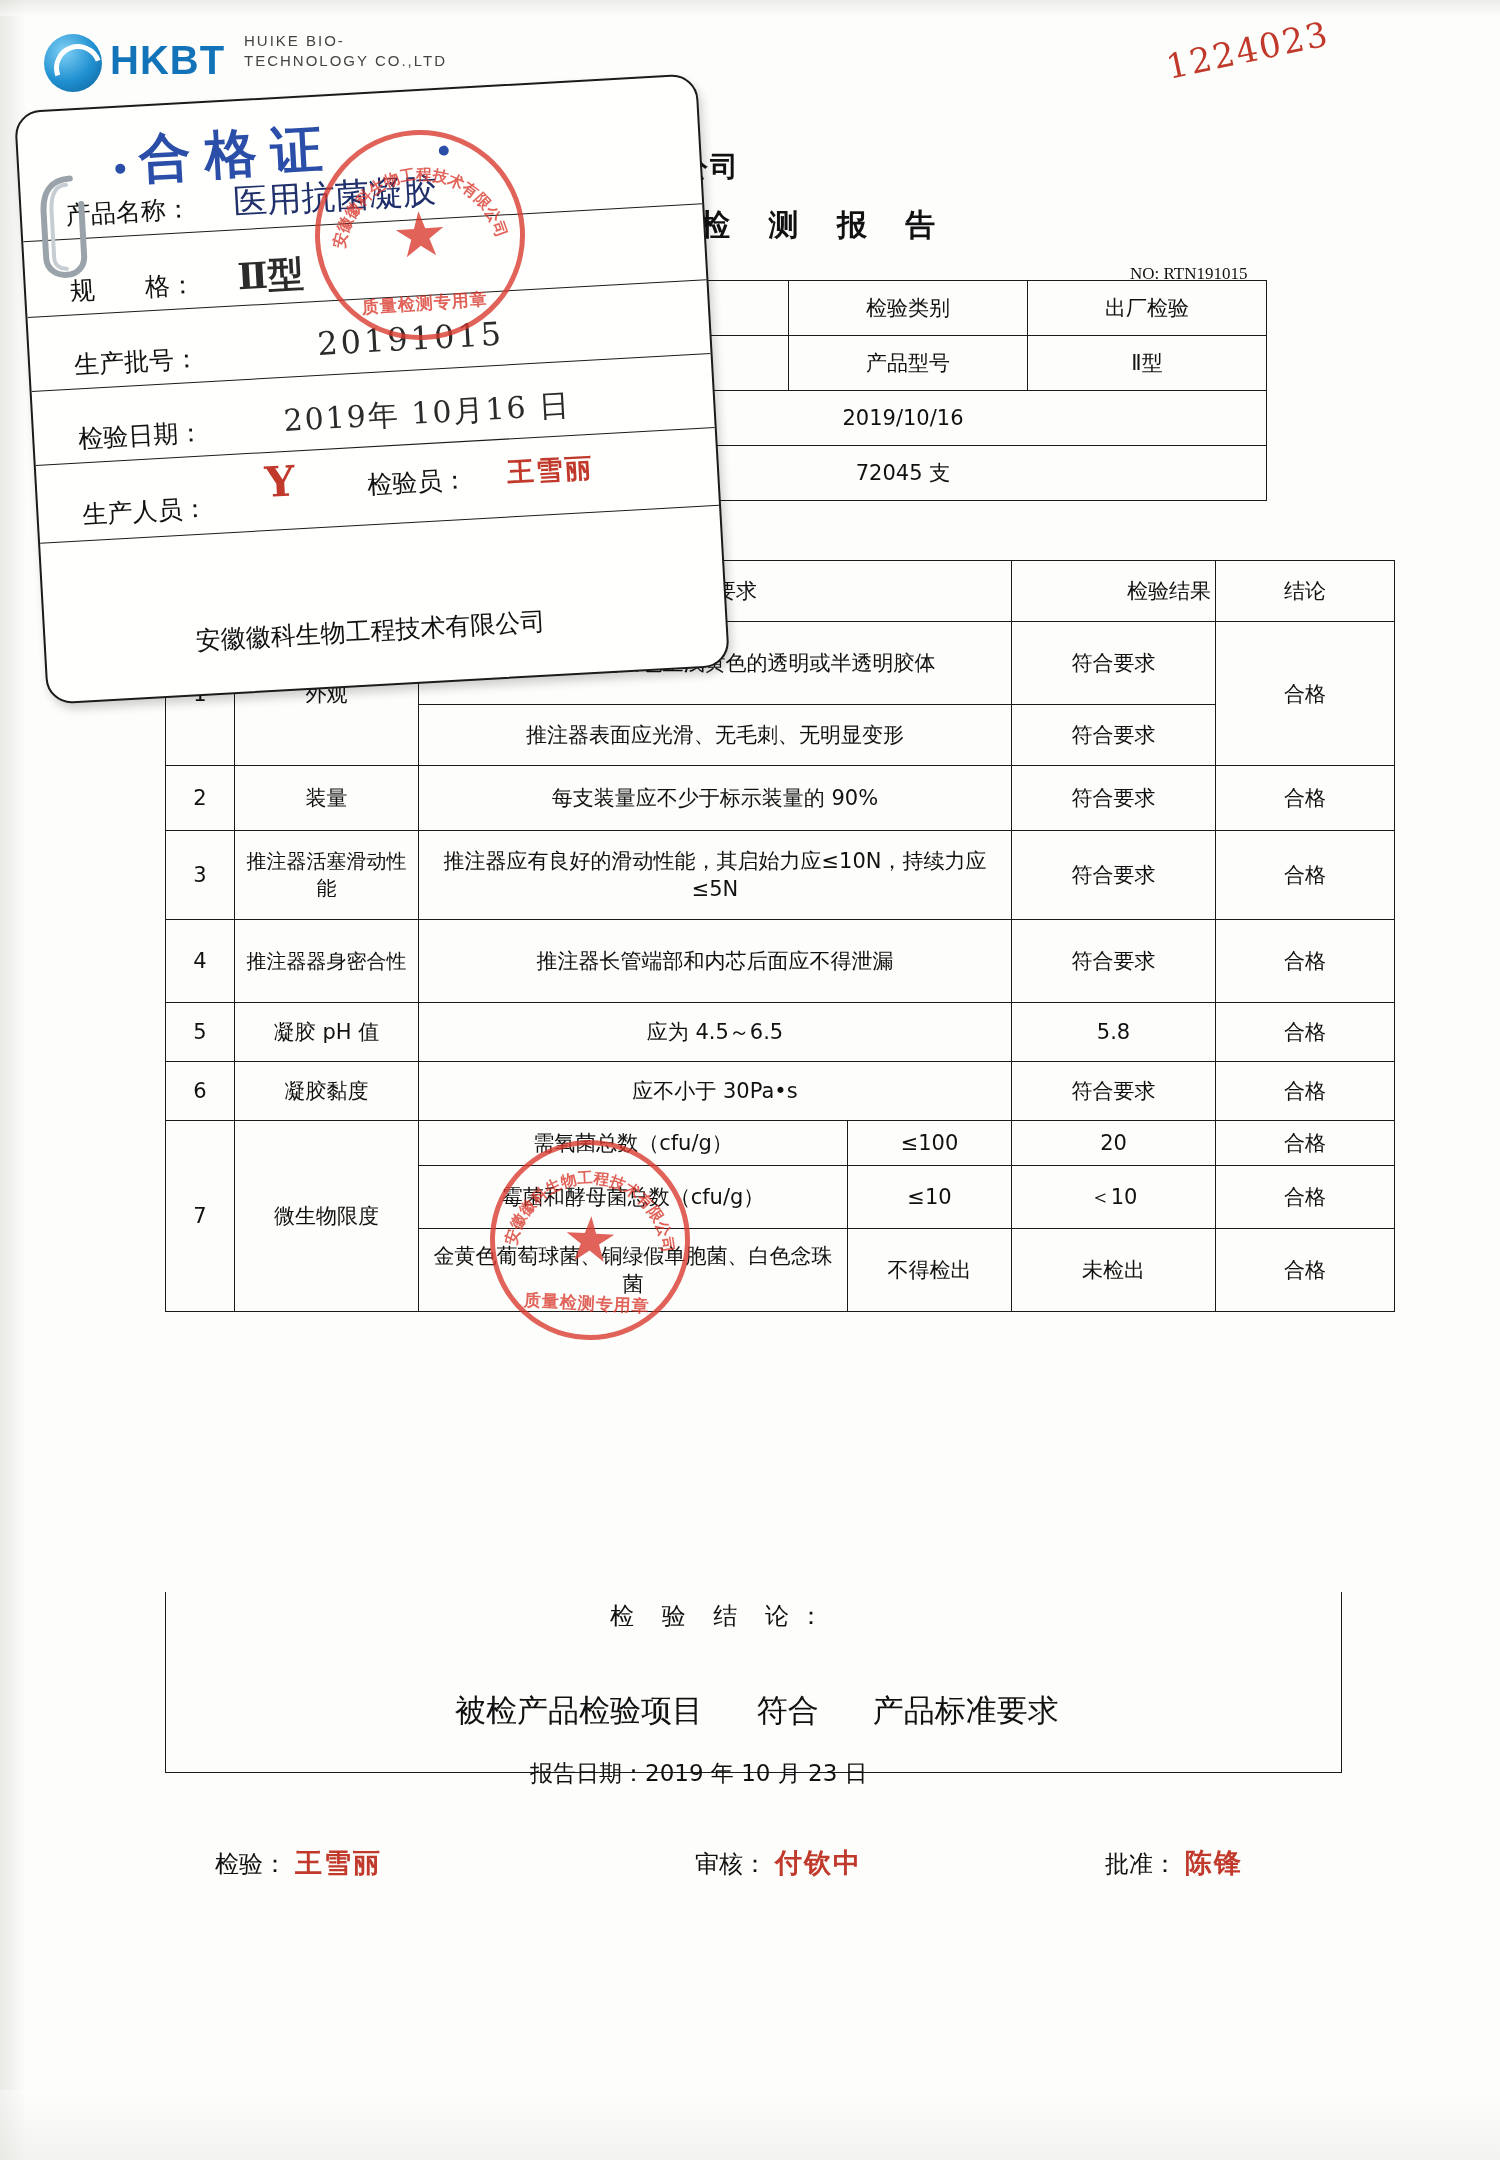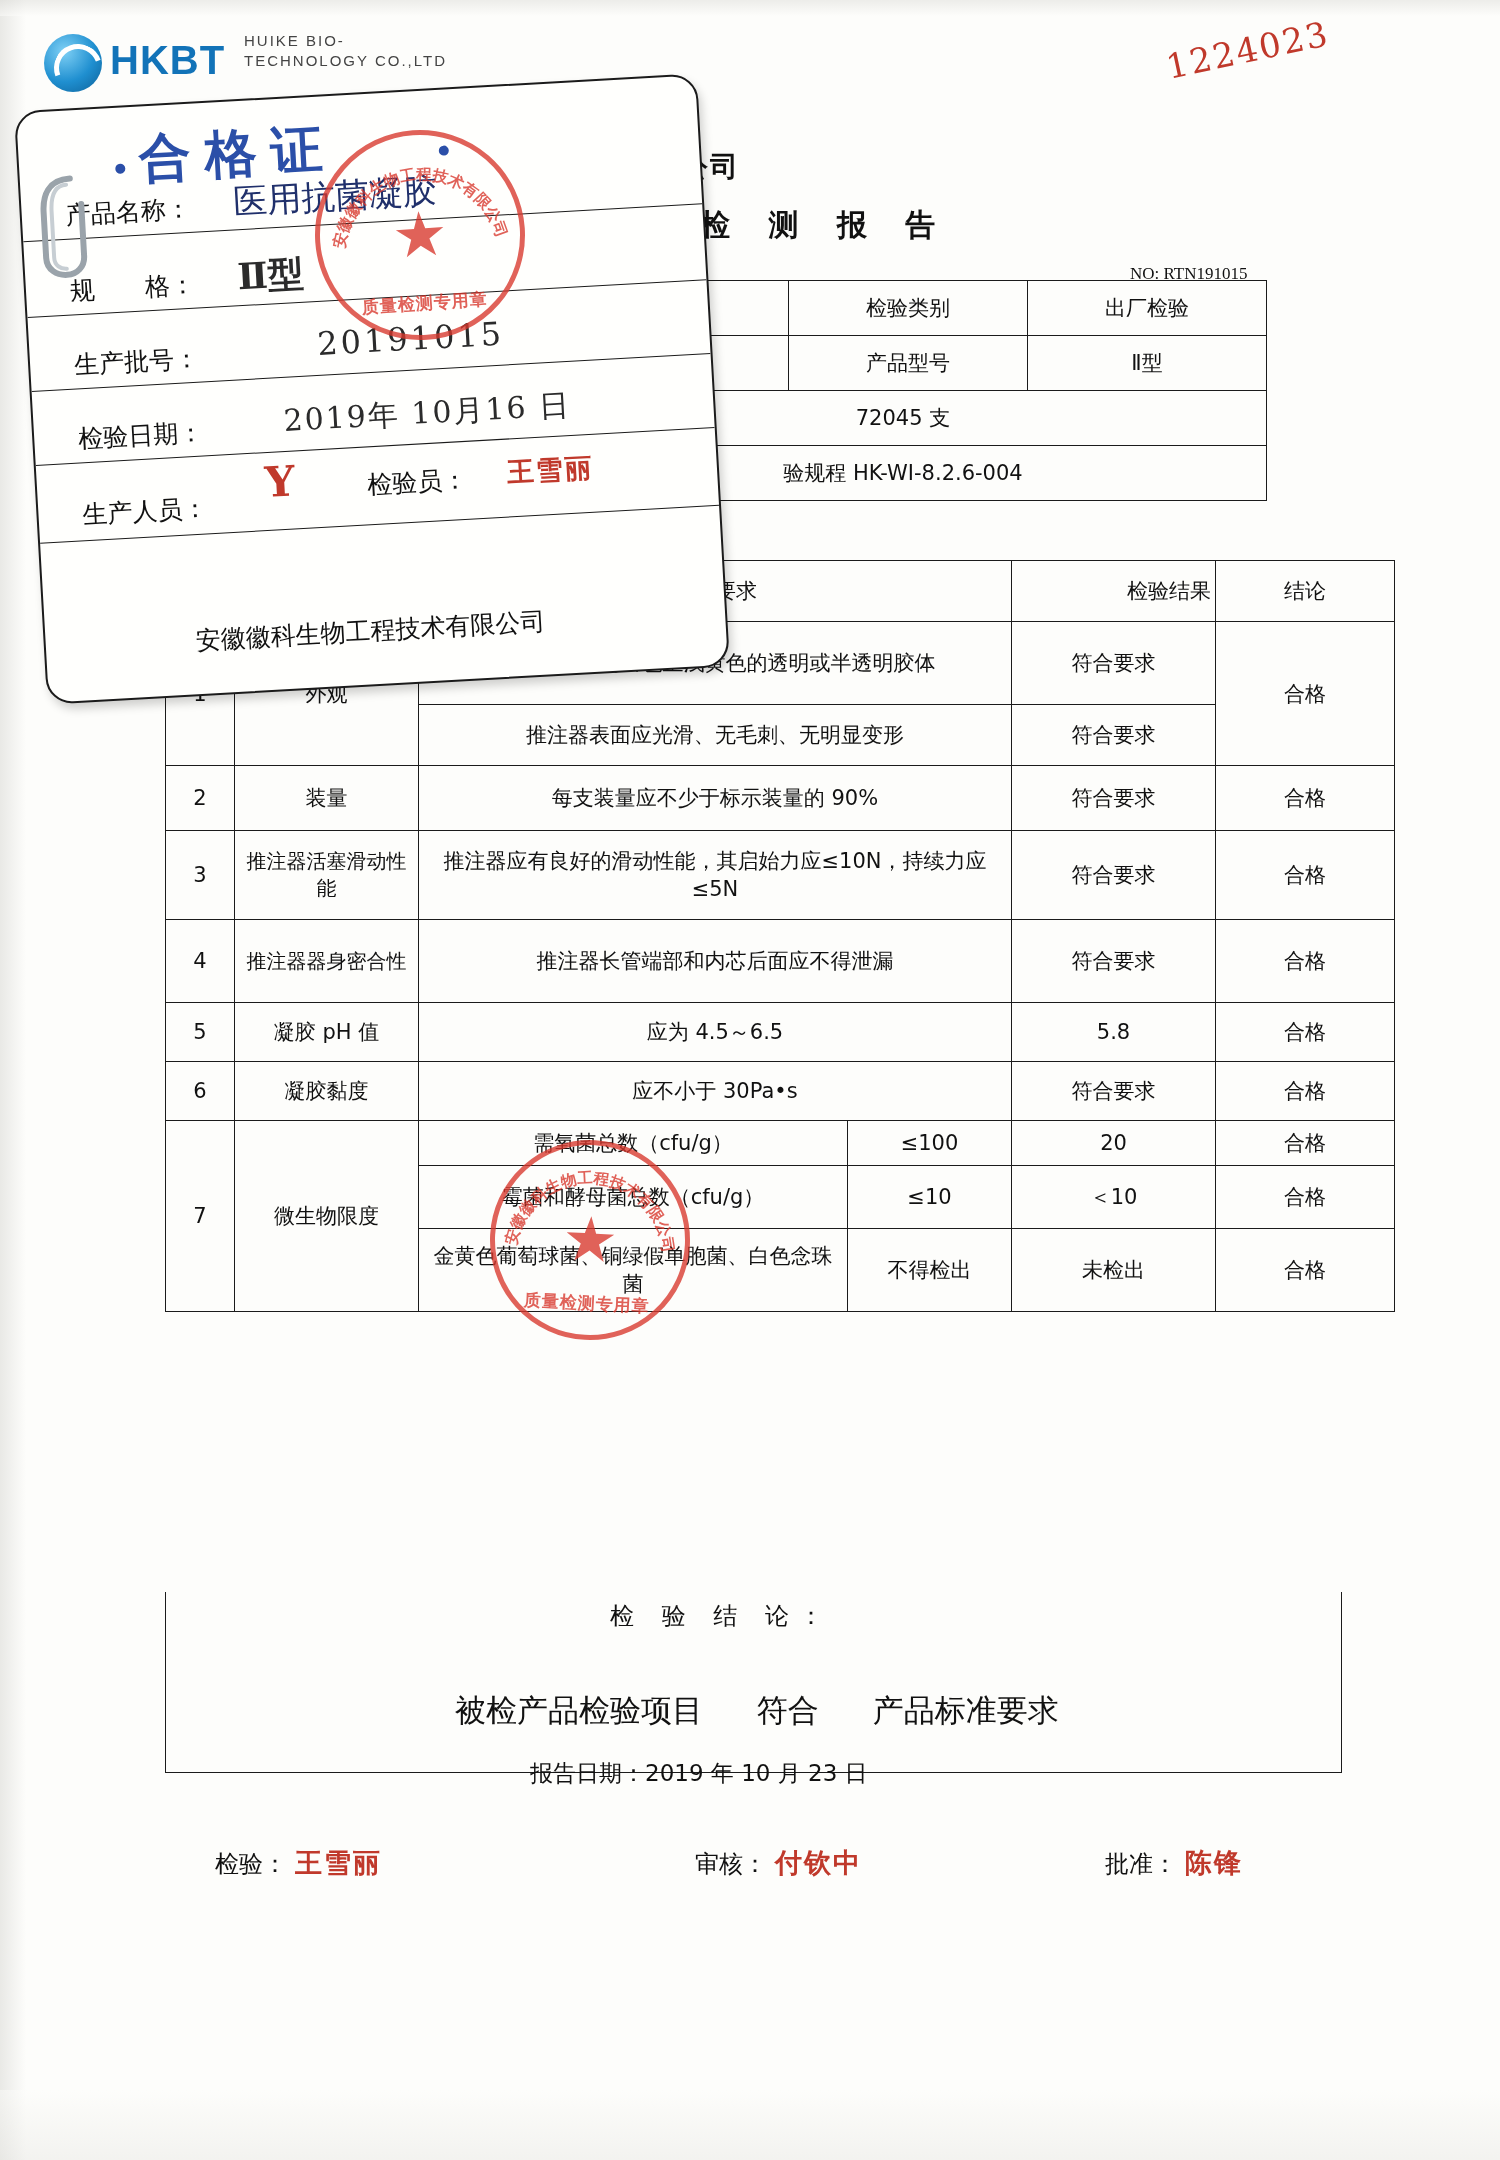--- a/index.html
+++ b/index.html
@@ -152,25 +152,25 @@
       <td>出厂检验</td>
     </tr>
     <tr>
       <td style="width:230px;" class="left-pad"></td>
       <td style="width:240px;" class="left-pad"></td>
       <td style="width:230px;">产品型号</td>
       <td style="width:230px;">Ⅱ型</td>
     </tr>
     <tr>
       <td class="left-pad"></td>
+      <td class="left-pad" colspan="3">2019/10/16</td>
+    </tr>
+    <tr>
+      <td class="left-pad"></td>
       <td class="left-pad" colspan="3">72045 支</td>
-    </tr>
-    <tr>
-      <td class="left-pad"></td>
-      <td class="left-pad" colspan="3">验规程 HK-WI-8.2.6-004</td>
     </tr>
   </tbody>
     </table>
 
   <table class="tbl" id="result-table">
     <tbody>
         <tr>
       <td style="width:60px;height:56px;"></td>
       <td style="width:175px;"></td>
       <td style="width:575px;" colspan="2">技术要求</td>

